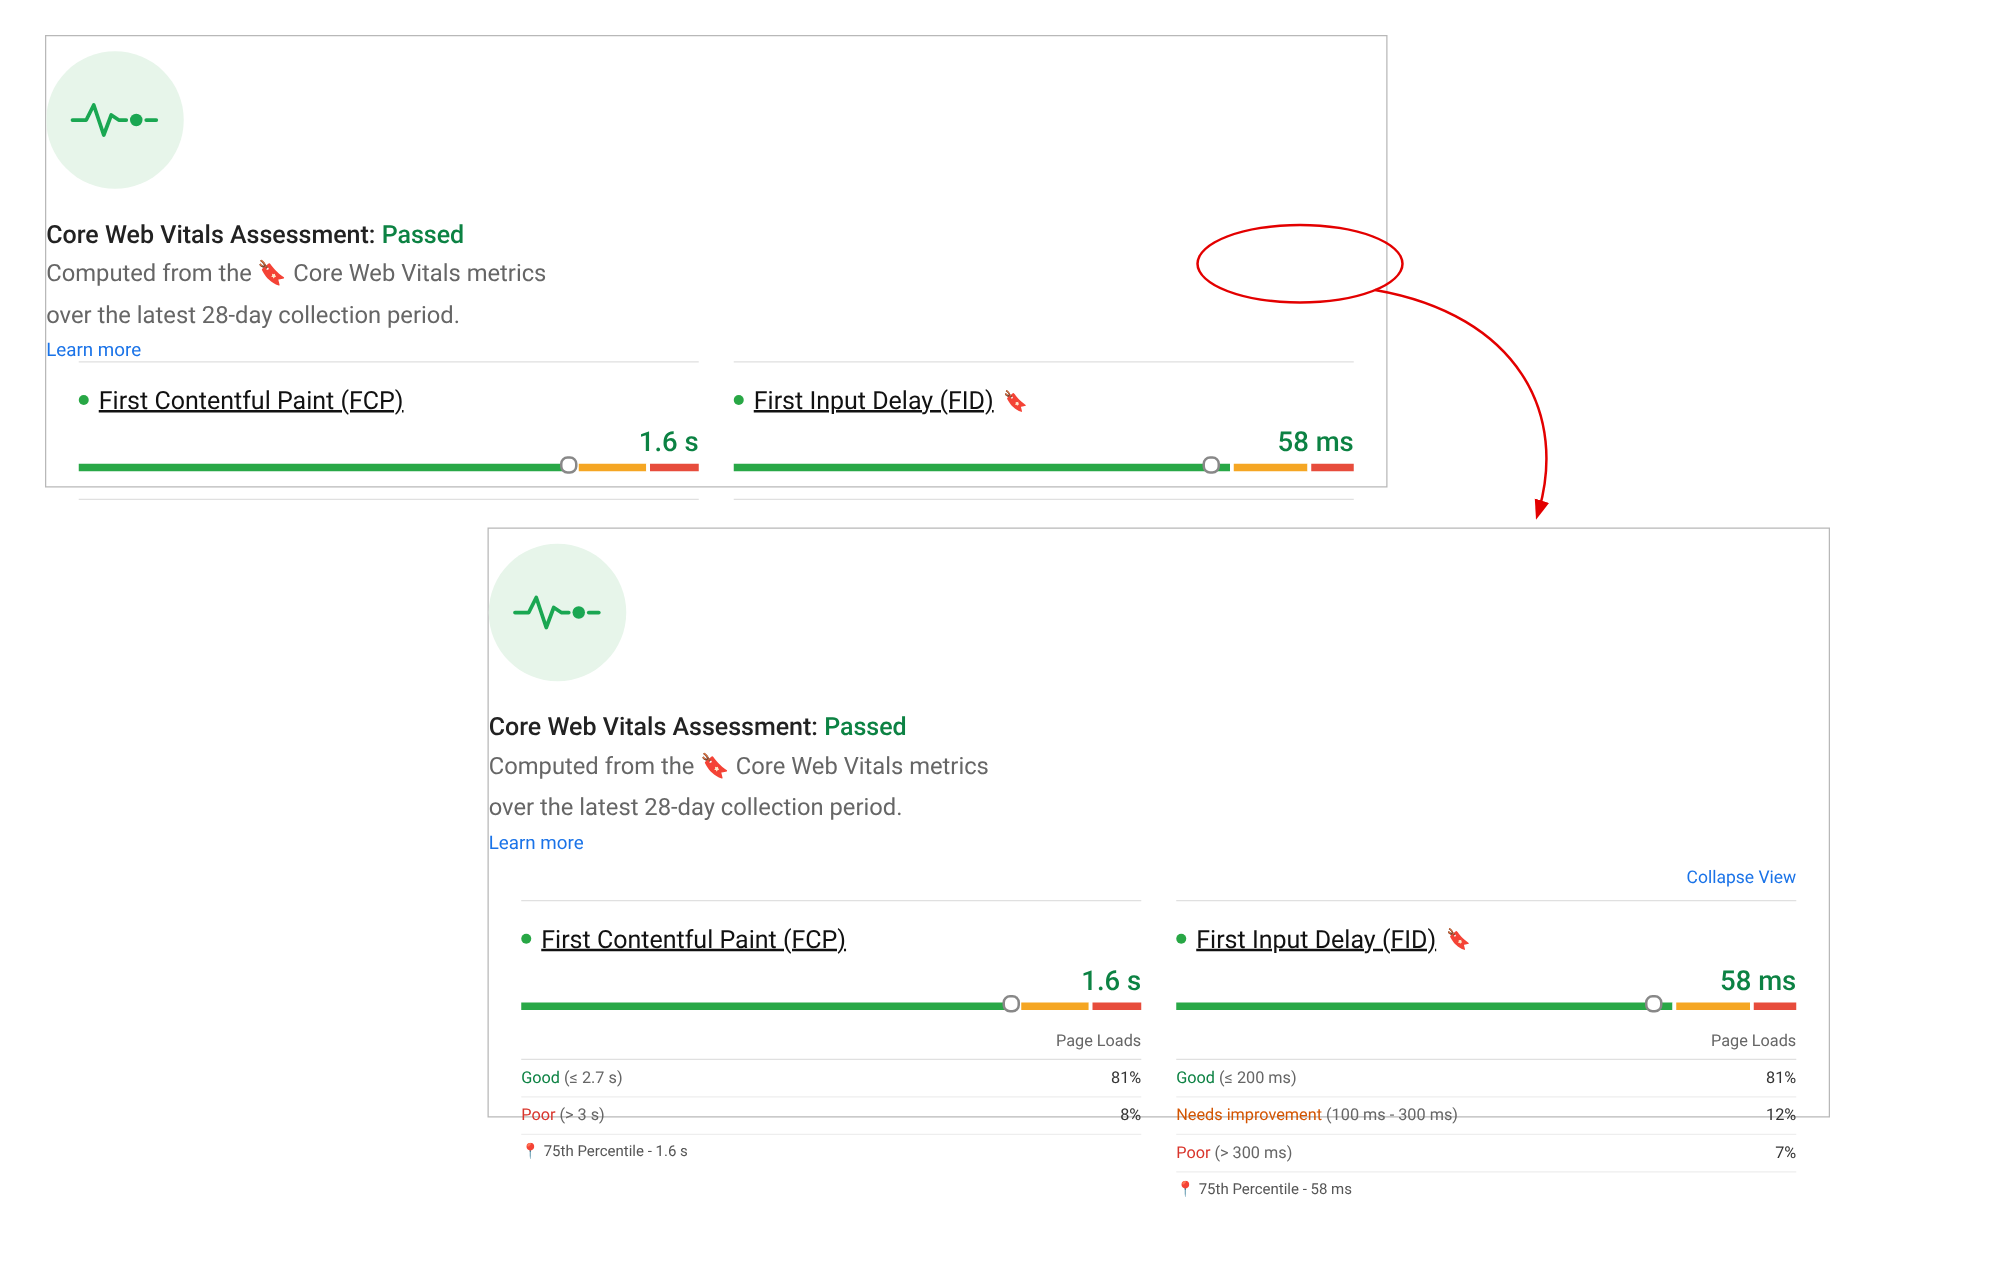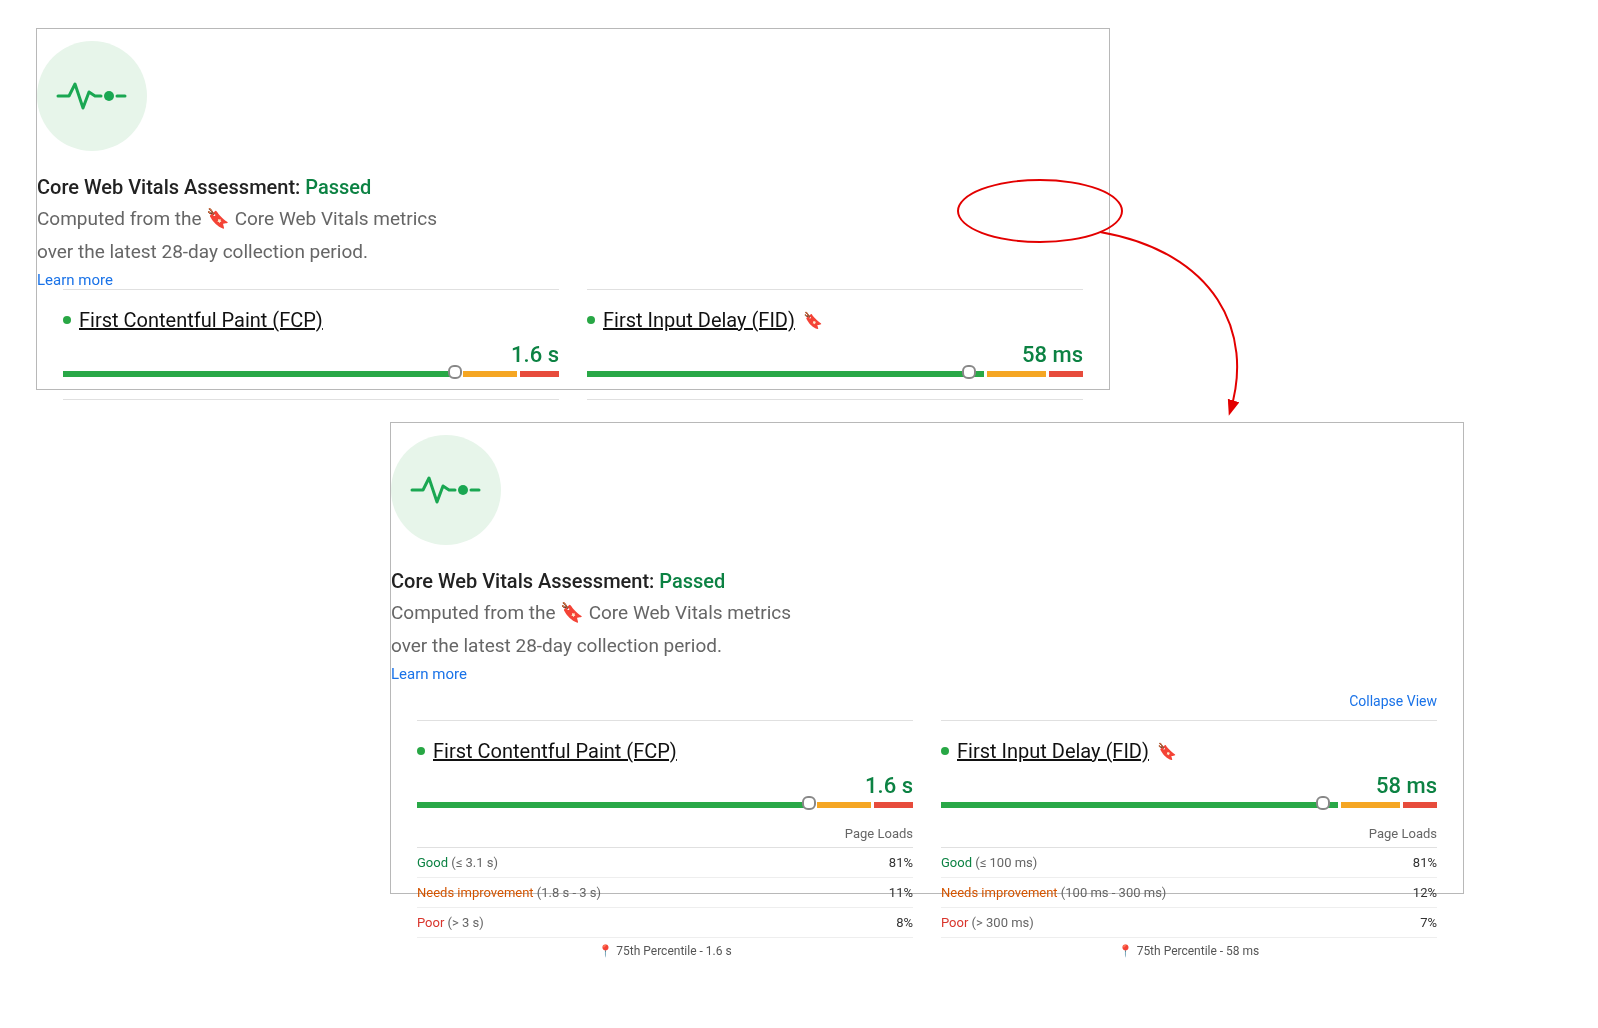--- a/index.html
+++ b/index.html
@@ -36,21 +36,21 @@
   .marker { position:absolute; top:-6px; width:10px; height:10px; border:2px solid #888; background:#fff; border-radius:6px; transform:translateX(-50%); }
 
   .dist { margin-top:12px; font-size:13px; }
   .dist .hdr { display:flex; justify-content:flex-end; color:#666; border-bottom:1px solid #e0e0e0; padding:6px 0; }
   .dist .row { display:flex; justify-content:space-between; border-bottom:1px solid #eee; padding:7px 0; }
   .dist .row .label { }
   .dist .row .thresh { color:#666; }
   .dist .row.good .label { color:#0c8243; }
   .dist .row.ni .label { color:#d35400; }
   .dist .row.poor .label { color:#d9352c; }
-  .footnote { text-align:center; color:#555; font-size:12px; padding:6px 0 0 0; }
+  .footnote { text-align:left; color:#555; font-size:12px; padding:6px 0 0 0; }
   .footnote .pin { font-size:12px; }
 
   
   .annot-ellipse { position:absolute; left:957px; top:179px; width:162px; height:60px; border:2px solid #e30000; border-radius:50%; pointer-events:none; }
   .arrow-svg { position:absolute; left:1075px; top:222px; pointer-events:none; }
 
   
   .pulse-svg .stroke { fill:none; stroke:#1aa752; stroke-width:3; stroke-linecap:round; stroke-linejoin:round; }
 </style>
 </head>
@@ -152,26 +152,22 @@
           <div class="seg seg-green" style="flex: 81 1 0%;"></div>
           <div class="gap"></div>
           <div class="seg seg-orange" style="flex: 11 1 0%;"></div>
           <div class="gap"></div>
           <div class="seg seg-red" style="flex: 8 1 0%;"></div>
           <div class="marker" style="left: 79%;"></div>
         </div>
       <div class="dist">
           <div class="hdr">Page Loads</div>
           <div class="row good">
-            <span><span class="label">Good </span><span class="thresh">(≤ 3.1 s)</span></span>
+            <span><span class="label">Good </span><span class="thresh">(≤ 2.7 s)</span></span>
             <span>81%</span>
-          </div>
-          <div class="row ni">
-            <span><span class="label">Needs improvement </span><span class="thresh">(1.8 s - 3 s)</span></span>
-            <span>11%</span>
           </div>
           <div class="row poor">
             <span><span class="label">Poor </span><span class="thresh">(&gt; 3 s)</span></span>
             <span>8%</span>
           </div>
           <div class="footnote"><span class="pin">📍</span> 75th Percentile - 1.6 s</div>
         </div>
     </div>
 
     <div class="metric">
@@ -185,21 +181,21 @@
           <div class="seg seg-green" style="flex: 81 1 0%;"></div>
           <div class="gap"></div>
           <div class="seg seg-orange" style="flex: 12 1 0%;"></div>
           <div class="gap"></div>
           <div class="seg seg-red" style="flex: 7 1 0%;"></div>
           <div class="marker" style="left: 77%;"></div>
         </div>
       <div class="dist">
           <div class="hdr">Page Loads</div>
           <div class="row good">
-            <span><span class="label">Good </span><span class="thresh">(≤ 100 ms)</span></span>
+            <span><span class="label">Good </span><span class="thresh">(≤ 200 ms)</span></span>
             <span>81%</span>
           </div>
           <div class="row ni">
             <span><span class="label">Needs improvement </span><span class="thresh">(100 ms - 300 ms)</span></span>
             <span>12%</span>
           </div>
           <div class="row poor">
             <span><span class="label">Poor </span><span class="thresh">(&gt; 300 ms)</span></span>
             <span>7%</span>
           </div>

